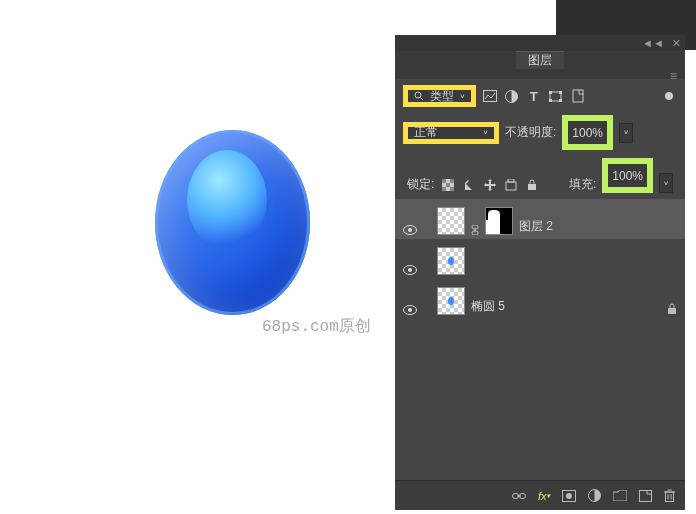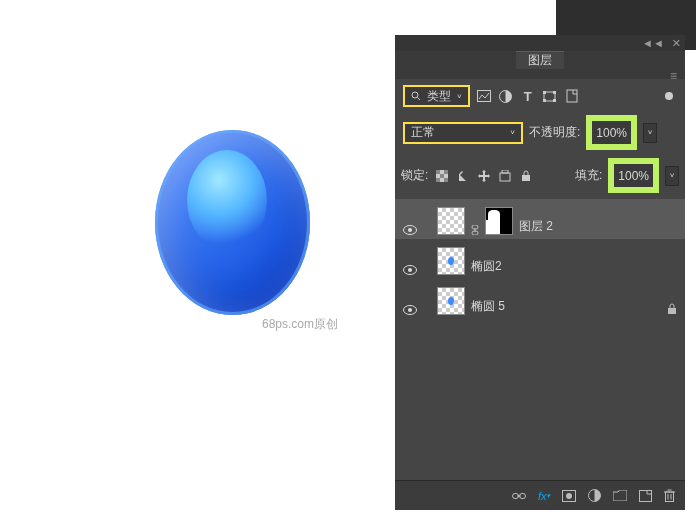--- a/index.html
+++ b/index.html
@@ -2,64 +2,64 @@
 <html><head>
 <meta charset="utf-8">
 <style>
   * { box-sizing: border-box; margin: 0; padding: 0; font-family: "Microsoft YaHei", Arial, sans-serif; }
   body { width: 696px; height: 514px; background: #fff; position: relative; overflow: hidden; }
   
   .canvas-area { position: absolute; left: 0; top: 0; width: 395px; height: 514px; background: #fff; }
   .canvas-area .egg-wrap { position: absolute; left: 155px; top: 130px; }
   .egg-shell { width: 155px; height: 185px; border-radius: 50%/50%; background: linear-gradient(135deg,#5590ff 0%,#1e5de6 70%,#174ad2 100%); box-shadow: inset 0 0 0 3px rgba(100,170,255,0.6), inset 8px 12px 40px rgba(255,255,255,0.3), inset -10px -20px 40px rgba(0,30,150,0.4); position: relative; }
   .egg-shell::after { content:""; position:absolute; left: 32px; top: 20px; width: 80px; height: 100px; border-radius: 50%; background: radial-gradient(circle at 40% 30%, #a0e8ff 0%, #55b8ff 40%, rgba(70,150,255,0) 75%); }
-  .watermark { position: absolute; left: 262px; top: 316px; font-size: 12px; color: #a9a9a9; }
+  .watermark { position: absolute; left: 262px; top: 316px; font-size: 16px; color: #a9a9a9; font-family: Liberation Mono, monospace; }
   
   .dark-strip { position: absolute; left: 556px; top: 0; width: 140px; height: 50px; background: #2e2e2e; }
   
   .panel { position: absolute; left: 395px; top: 35px; width: 290px; height: 475px; background: #454545; color: #d8d8d8; font-size: 12px; display: flex; flex-direction: column; }
   .panel-header { height: 16px; background: #353535; display: flex; justify-content: flex-end; align-items: center; padding: 0 4px; gap: 8px; }
   .panel-header span { font-size: 11px; color: #999; cursor: pointer; }
   
   .panel-tabs { display: flex; align-items: center; background: #3a3a3a; height: 28px; flex-direction: column; }
   .panel-tab { padding: 0 12px; height: 100%; display: flex; align-items: center; background: #454545; border-top: 1px solid #5a5a5a; }
   .panel-menu { margin-left: auto; padding: 0 8px; color: #888; }
   
   .filter-row { display: flex; align-items: center; gap: 6px; padding: 6px 8px; }
-  .dropdown { background: #3a3a3a; border: 2px solid #fde047; padding: 2px 6px; display: flex; align-items: center; gap: 6px; height: 22px; }
+  .dropdown { background: #3a3a3a; border: 5px solid #fde047; padding: 2px 6px; display: flex; align-items: center; gap: 6px; height: 22px; }
   .dropdown .arrow { font-size: 8px; }
   .mini-icon { width: 16px; height: 16px; display: flex; align-items: center; justify-content: center; color: #ccc; font-size: 12px; cursor: pointer; }
   .dot { width: 8px; height: 8px; border-radius: 50%; background: #ccc; display: block; }
   
   .blend-row { display: flex; align-items: center; gap: 6px; padding: 2px 8px 6px; }
-  .blend-row .dropdown.wide { width: 120px; justify-content: space-between; }
+  .blend-row .dropdown.wide { width: 96px; justify-content: space-between; }
   .pct-box { background: #3a3a3a; border: 6px solid #bef264; padding: 2px 4px; height: 35px; display: flex; align-items: center; }
   .small-arrow { width: 14px; height: 20px; border:1px solid #2a2a2a; background:#3a3a3a; display:flex; align-items:center; justify-content:center; font-size:8px; }
   
-  .lock-row { display: flex; align-items: center; gap: 6px; padding: 2px 6px 6px; flex-wrap: wrap; }
+  .lock-row { display: flex; align-items: flex-end; gap: 6px; padding: 2px 12px 6px; flex-wrap: wrap; }
   .lock-icons { display: flex; gap: 5px; align-items: center; }
   .lock-icons .mini-icon { font-size: 11px; }
   .lbl { white-space: nowrap; }
   
   .layer-list { flex: 1; overflow: hidden; }
   .layer { display: flex; align-items: flex-end; padding: 4px 8px; gap: 6px; height: 40px; }
   .layer.selected { background: #5a5a5a; }
   .eye { width: 16px; text-align: center; font-size: 12px; cursor: pointer; color:#ddd; }
   .layer .indent { width: 6px; }
   .thumb { width: 28px; height: 28px; background: #fff; border: 1px solid #888; position: relative; }
   .thumb.transparent { background: repeating-conic-gradient(#ccc 0 25%, #fff 0 50%) 0 0/8px 8px; }
   .thumb.dot-center::after { content:""; position:absolute; left:50%; top:50%; width:6px; height:8px; background:#3d8bff; border-radius:50%; transform:translate(-50%,-50%); }
   .thumb-link { width: 8px; font-size: 9px; color:#bbb; text-align:center; }
   .mask-thumb { width: 28px; height: 28px; background: #000; border: 1px solid #888; position: relative; }
   .mask-thumb::after { content:""; position:absolute; left:0; bottom:0; width:14px; height:14px; background:#fff; }
   .mask-thumb::before { content:""; position:absolute; left:2px; top:2px; width:12px; height:10px; background:#fff; border-radius:40% 40% 0 0; }
   .layer-name { flex: 1; }
   .lock-ic { font-size: 11px; color: #bbb; }
   
-  .footer { height: 30px; background: #3c3c3c; border-top: 1px solid #2a2a2a; display: flex; align-items: center; justify-content: flex-end; gap: 12px; padding: 0 10px; color: #0ea5e9; font-size: 12px; }
+  .footer { height: 30px; background: #3c3c3c; border-top: 1px solid #2a2a2a; display: flex; align-items: center; justify-content: flex-end; gap: 12px; padding: 0 10px; color: #bef264; font-size: 12px; }
   .footer .ficon { cursor:pointer; display:flex; align-items:center; }
   .fx { font-style: italic; font-size: 11px; }
   svg { display: block; }
 </style>
 </head>
 <body>
 
 <div class="canvas-area">
   <div class="egg-wrap">
     <div class="egg-shell"></div>
@@ -202,21 +202,20 @@
 
     <div class="layer">
       <span class="eye">
         <svg width="14" height="10" viewBox="0 0 14 10">
             <ellipse cx="7" cy="5" rx="6.5" ry="4.5" stroke="#ddd" fill="none"></ellipse>
             <circle cx="7" cy="5" r="2" fill="#ddd"></circle>
           </svg>
       </span>
       <span class="indent"></span>
       <div class="thumb transparent dot-center"></div>
-      <span class="layer-name">椭圆2</span>
     </div>
 
     <div class="layer">
       <span class="eye">
         <svg width="14" height="10" viewBox="0 0 14 10">
             <ellipse cx="7" cy="5" rx="6.5" ry="4.5" stroke="#ddd" fill="none"></ellipse>
             <circle cx="7" cy="5" r="2" fill="#ddd"></circle>
           </svg>
       </span>
       <span class="indent"></span>

